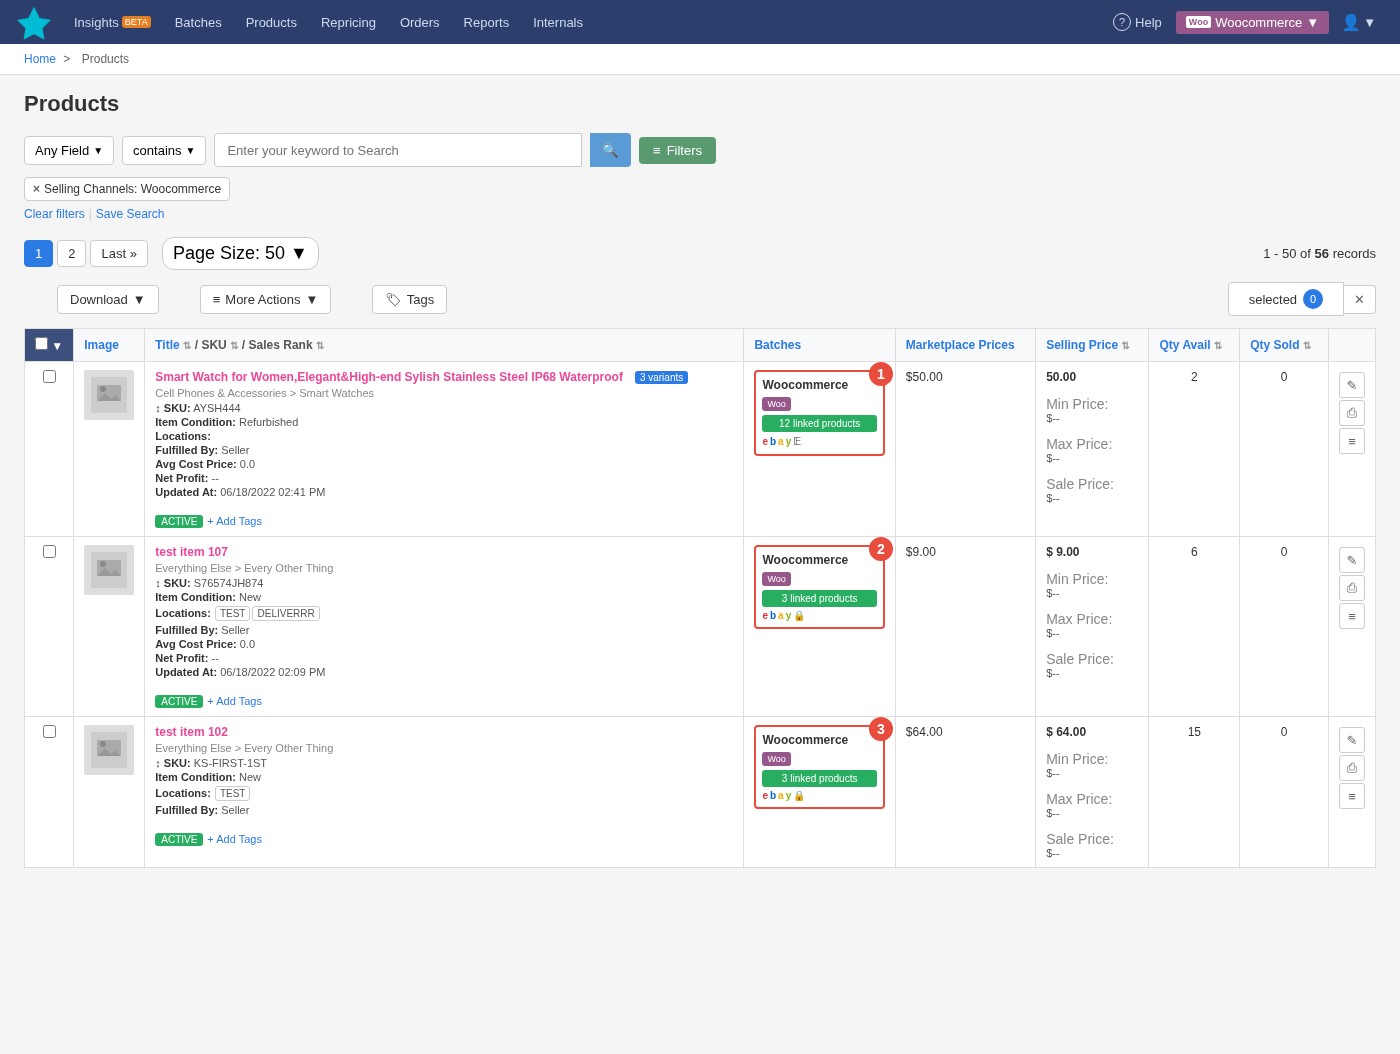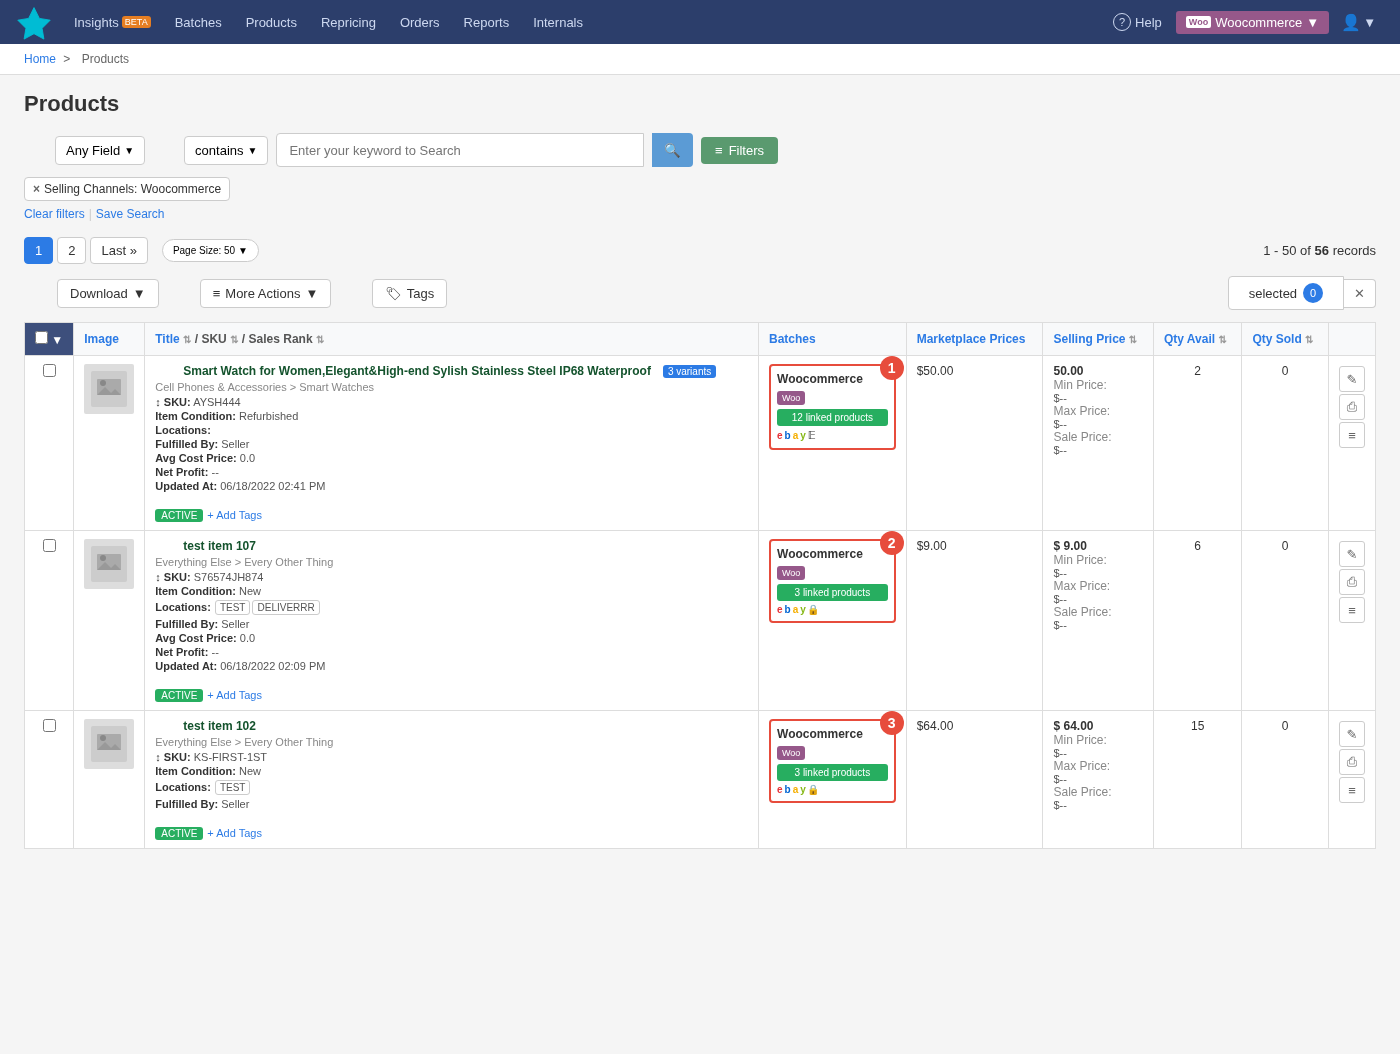--- a/index.html
+++ b/index.html
@@ -95,21 +95,21 @@
       gap: 8px;
       margin-bottom: 10px;
     }
     .search-field-btn {
       background: white;
       border: 1px solid #ccc;
       border-radius: 4px;
       padding: 6px 10px;
       cursor: pointer;
       font-size: 13px;
-      display: flex; align-items: center; gap: 4px; margin-left: 31px;
+      display: flex; align-items: center; gap: 4px;
     }
     .search-input {
       border: 1px solid #ccc;
       border-radius: 0;
       padding: 6px 12px;
       font-size: 13px;
       width: 368px;
       height: 34px;
     }
     .search-btn {
@@ -185,21 +185,21 @@
     .page-btn.active {
       background: #2c7be5;
       border-color: #2c7be5;
       color: white;
     }
     .page-size-btn {
       background: white;
       border: 1px solid #ccc;
       border-radius: 12px;
       padding: 5px 10px;
-      font-size: 10px;
+      font-size: 18px;
       cursor: pointer;
       margin-left: 10px;
     }
     .record-count { font-size: 13px; color: #333; }
     .record-count strong { color: #333; }
 
     
     .toolbar {
       display: flex;
       align-items: center;
@@ -281,21 +281,21 @@
       text-align: center;
     }
     .img-td { width: 60px; }
     .product-img {
       width: 50px; height: 50px;
       background: #ddd;
       display: flex; align-items: center; justify-content: center;
       color: #999; font-size: 18px;
       border-radius: 2px;
     }
-    .product-title { color: #14532d; font-size: 12px; font-weight: 600; text-decoration: none; margin-left: 28px; }
+    .product-title { color: #ec4899; font-size: 12px; font-weight: 600; text-decoration: none; }
     .variant-badge {
       background: #2c7be5;
       color: white;
       border-radius: 3px;
       padding: 1px 5px;
       font-size: 10px;
       margin-left: 12px;
     }
     .category-text { color: #888; font-size: 11px; margin: 3px 0; }
     .meta-row { font-size: 11px; color: #555; margin: 2px 0; }
@@ -357,21 +357,21 @@
       color: white;
       font-size: 14px;
       font-weight: bold;
       width: 24px; height: 24px;
       border-radius: 50%;
       display: flex; align-items: center; justify-content: center;
     }
 
     .price-td { font-size: 12px; }
     .selling-price { font-weight: 600; color: #333; }
-    .price-label { color: #888; font-size: 12px; }
+    .price-label { color: #888; font-size: 14px; margin-top: 12px; }
     .price-value { color: #555; font-size: 11px; }
 
     .qty-td { text-align: center; font-size: 12px; }
 
     .action-td {
       width: 30px;
       text-align: center;
       vertical-align: top;
       padding: 4px;
     }

